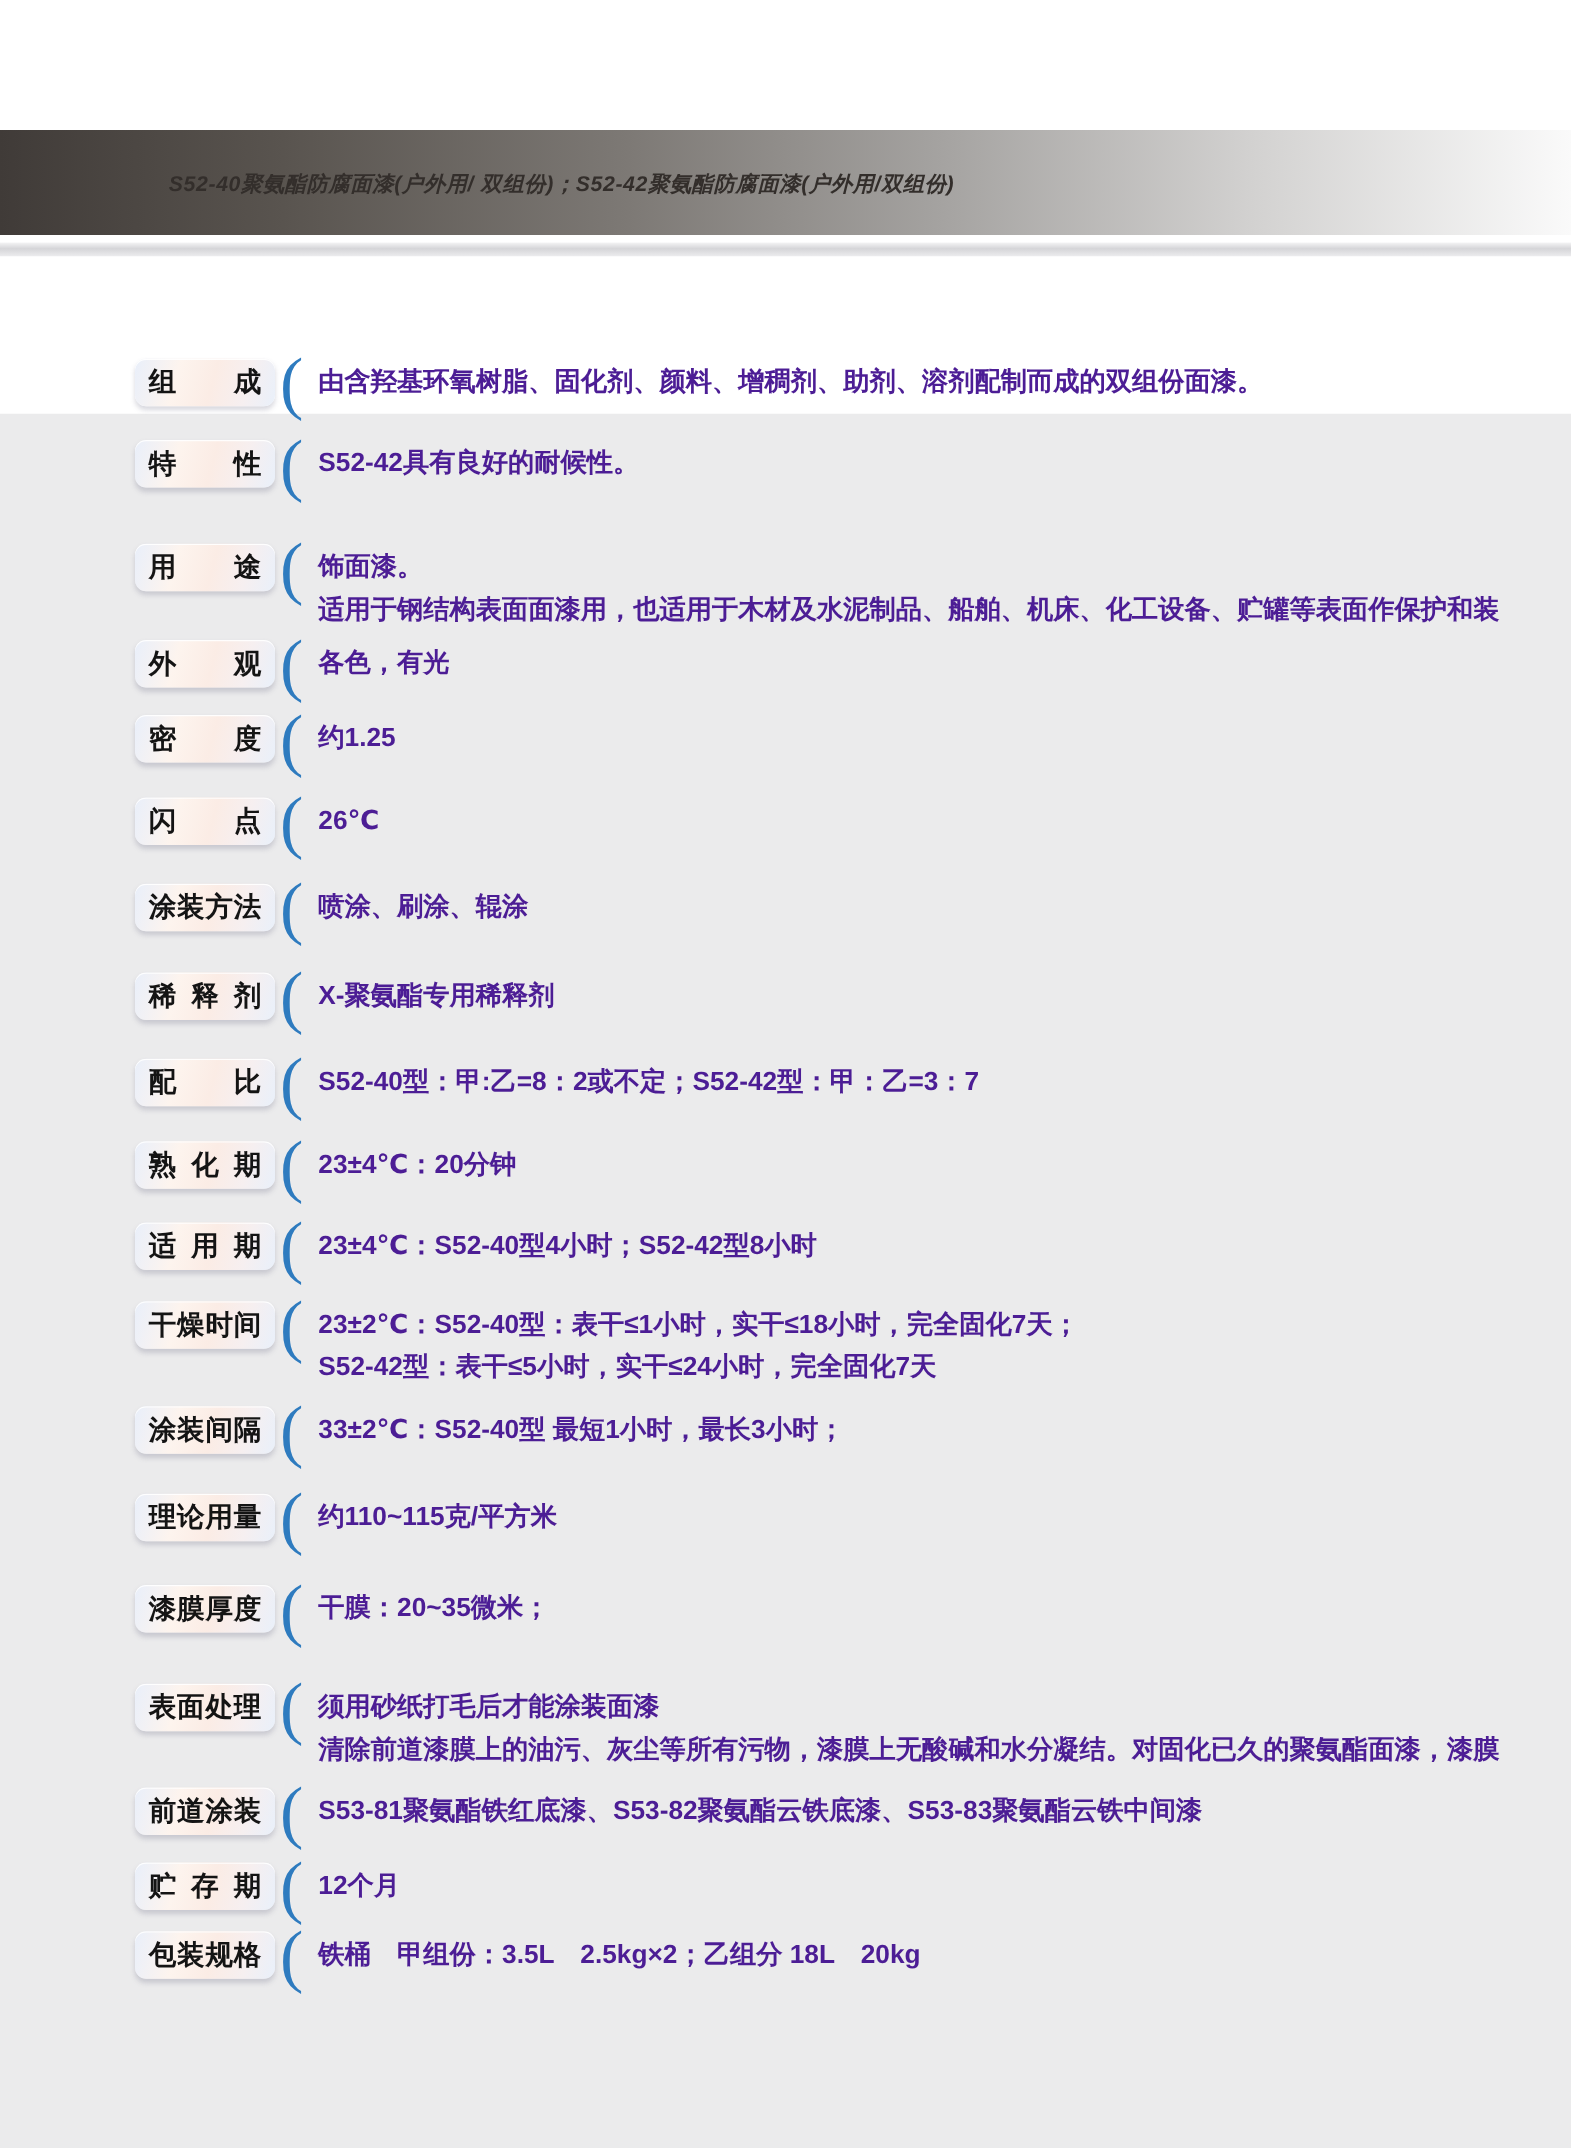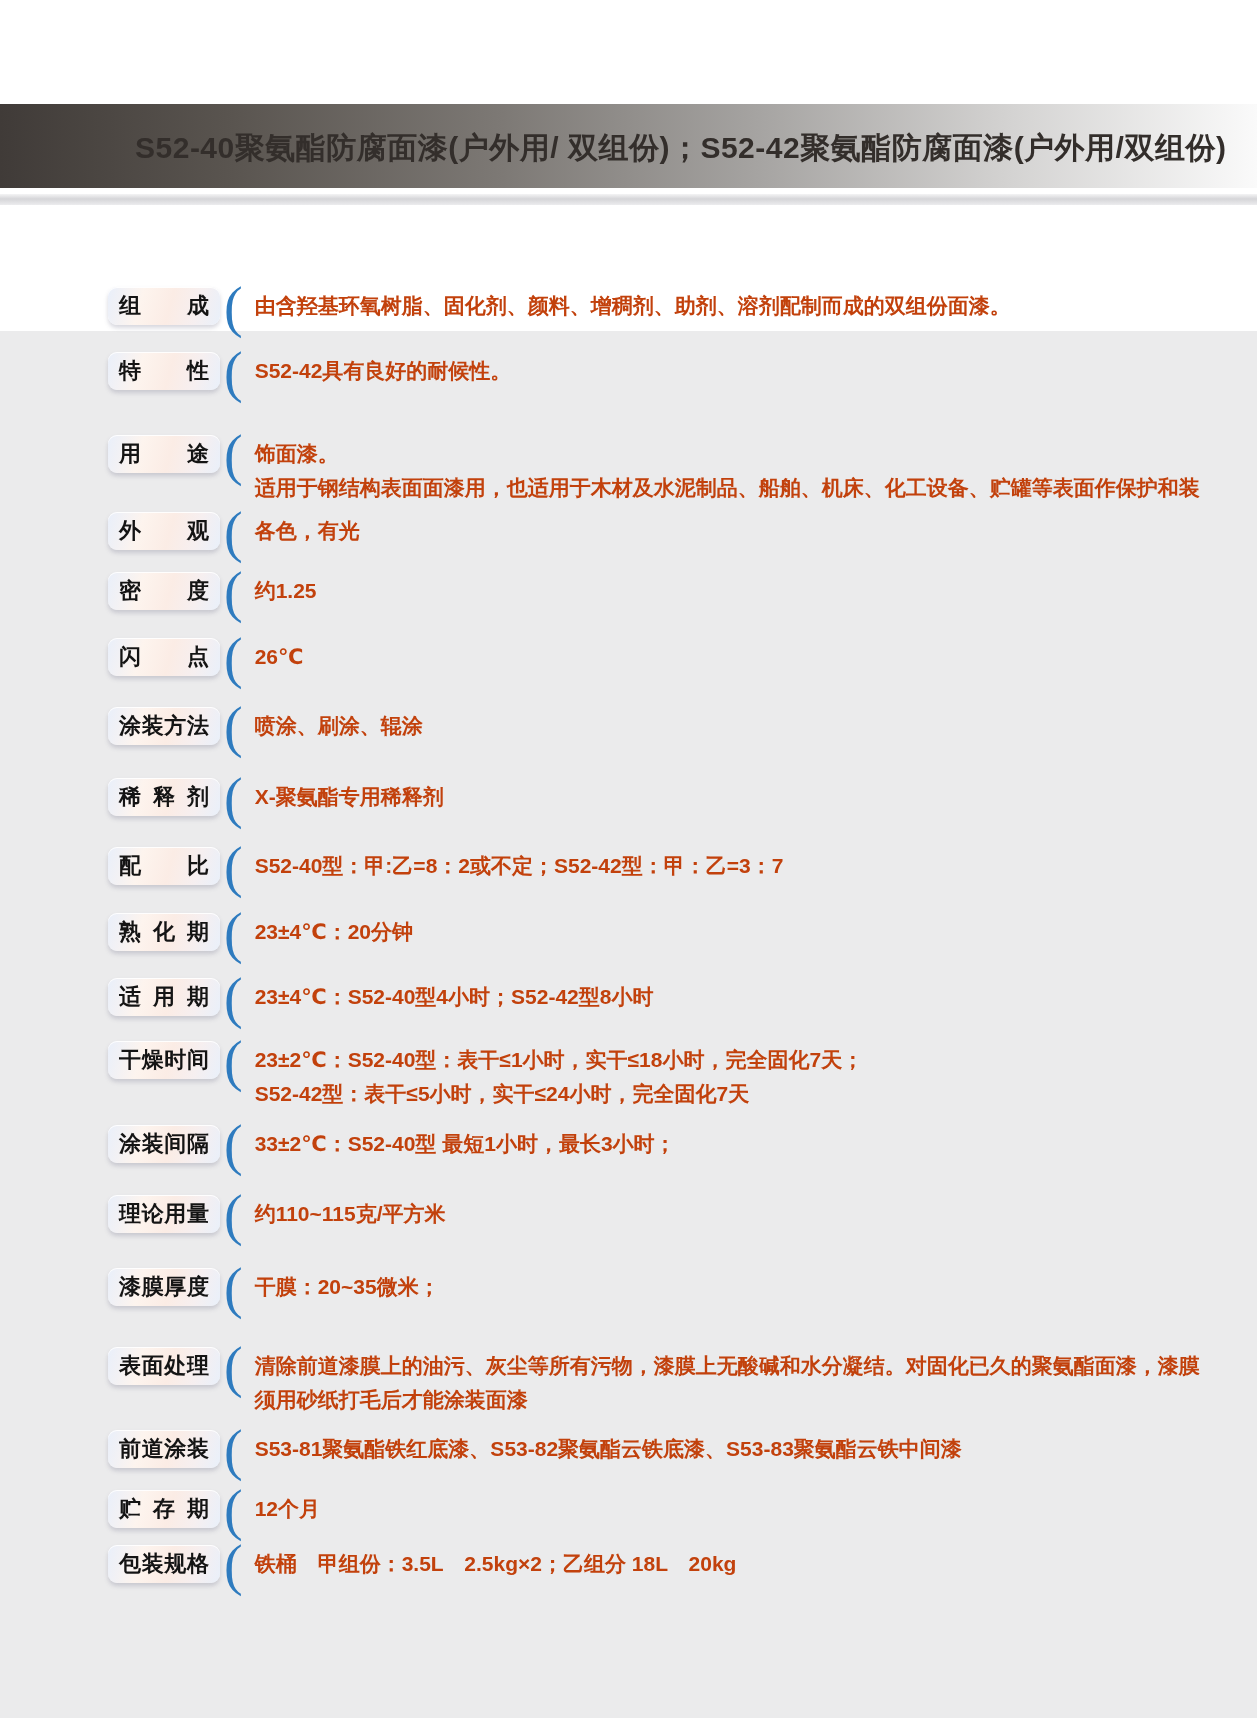--- a/index.html
+++ b/index.html
@@ -10,22 +10,23 @@
   .content-bg{
     position:absolute;left:0;top:331px;width:1257px;height:1387px;
     background:#ebebec;
   }
   .title-bar{
     position:absolute;left:0;top:104px;width:1257px;height:84px;
     background:linear-gradient(to right,#403b38 0%,#59544f 18%,#7d7975 40%,#a5a3a1 60%,#d3d2d1 80%,#fafafa 100%);
   }
   .title-bar .title{
     position:absolute;left:135px;top:0;height:72px;line-height:88px;
-    font-size:30px;font-weight:bold;color:#332e2b;letter-spacing:0.5px;
+    font-size:17px;font-weight:bold;color:#332e2b;letter-spacing:0.5px;
     white-space:nowrap;
+    font-style:italic;
   }
   .divider-strip{
     position:absolute;left:0;top:194px;width:1257px;height:11px;
     background:linear-gradient(to bottom,#f4f4f5 0%,#d5d5d8 45%,#ececee 100%);
   }
   .row{
     position:absolute;left:108px;display:flex;align-items:flex-start;
     white-space:nowrap;
   }
   .label-box{
@@ -37,21 +38,21 @@
     font-size:22px;font-weight:bold;color:#141414;
   }
   .paren{
     flex:0 0 auto;margin:0 4px 0 4px;
     font-family:"Liberation Serif","DejaVu Serif",serif;
     font-size:56px;line-height:46px;font-weight:normal;
     color:#2e7bbf;position:relative;top:-3px;
   }
   .content{
     margin-left:8px;padding-top:2px;
-    font-size:21px;font-weight:bold;color:#c2410c;line-height:34px;
+    font-size:21px;font-weight:bold;color:#4c1d95;line-height:34px;
   }
   .content .line:empty{display:none;}
 </style>
 </head>
 <body>
 
 <div class="page">
   <div class="content-bg"></div>
 
   <div class="title-bar">
@@ -253,22 +254,22 @@
 
   <div class="row" style="top:1347px">
     <div class="label-box">
         <span>表</span>
         <span>面</span>
         <span>处</span>
         <span>理</span>
       </div>
     <span class="paren">(</span>
     <div class="content">
+      <div class="line">须用砂纸打毛后才能涂装面漆</div>
       <div class="line">清除前道漆膜上的油污、灰尘等所有污物，漆膜上无酸碱和水分凝结。对固化已久的聚氨酯面漆，漆膜</div>
-      <div class="line">须用砂纸打毛后才能涂装面漆</div>
     </div>
   </div>
 
   <div class="row" style="top:1430px">
     <div class="label-box">
         <span>前</span>
         <span>道</span>
         <span>涂</span>
         <span>装</span>
       </div>

